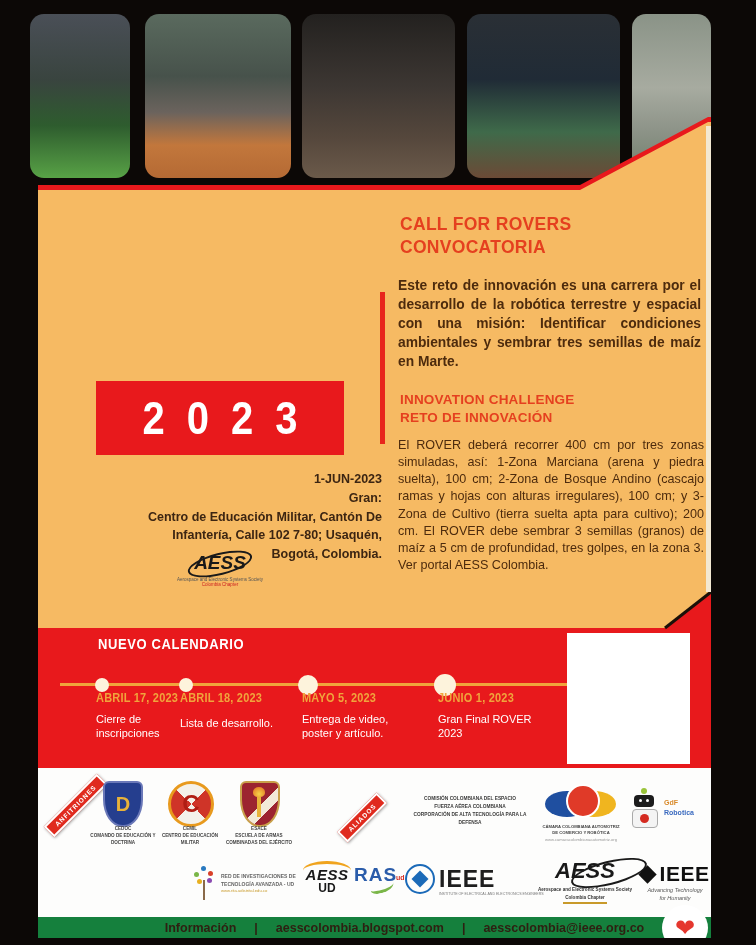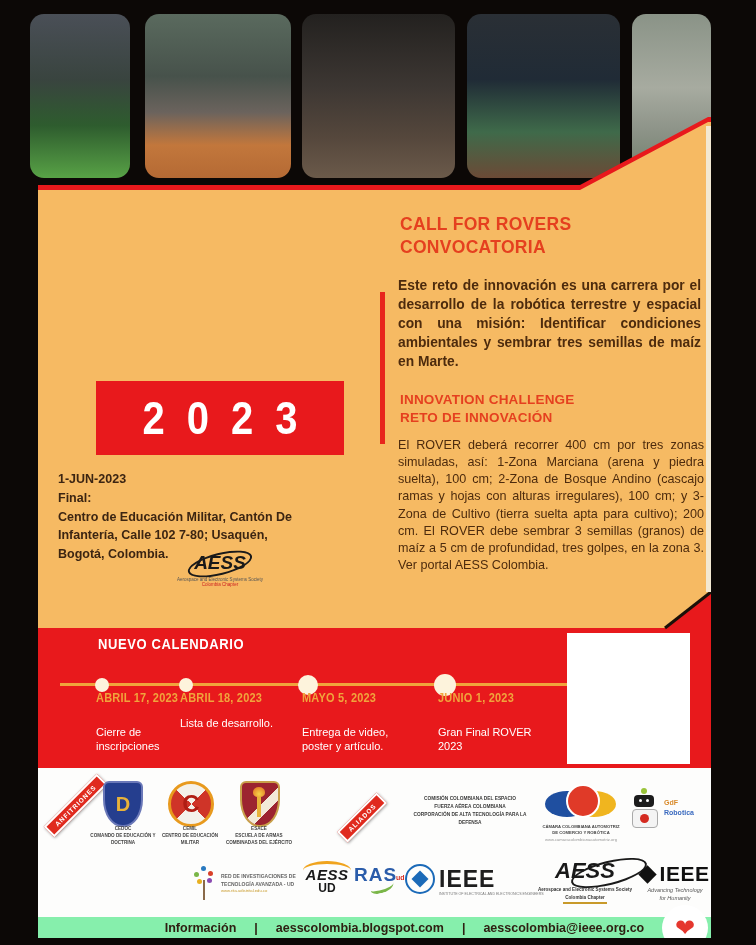--- a/index.html
+++ b/index.html
@@ -22,21 +22,21 @@
   .right-sliver{position:absolute;left:706px;top:126px;width:5px;height:466px;background:#f3e9d2;}
   
   .rover-card{position:absolute;left:96px;top:235px;width:248px;height:146px;background:#fff;
     display:flex;align-items:center;justify-content:center;}
   .rover-card span{display:inline-block;transform:scaleY(1.3);font-size:56px;font-weight:bold;
     color:#de2420;letter-spacing:0px;}
   .year-card{position:absolute;left:96px;top:381px;width:248px;height:74px;background:#e8191c;
     display:flex;align-items:center;justify-content:center;}
   .year-card span{color:#fff;font-size:40px;font-weight:bold;letter-spacing:22px;padding-left:22px;
     transform:scaleY(1.15);display:inline-block;}
-  .event-info{position:absolute;left:58px;top:470px;width:324px;text-align:left;
+  .event-info{position:absolute;left:58px;top:470px;width:324px;text-align:right;
     font-size:12.5px;font-weight:bold;color:#3c2512;line-height:1.5;}
   .aess-mini{position:absolute;left:150px;top:552px;width:140px;text-align:center;}
   .aess-word{position:relative;display:inline-block;font-style:italic;font-weight:bold;color:#191919;}
   .aess-orbit{position:absolute;border:2px solid #1a1a1a;border-radius:50%;transform:rotate(-14deg);}
   .aess-mini .aess-word{font-size:19px;}
   .aess-mini .aess-orbit{width:62px;height:18px;left:-7px;top:1px;}
   .aess-mini .cap{font-size:4.5px;color:#555;margin-top:3px;}
   .aess-mini .cap-red{font-size:4.5px;color:#c22;}
   
   .call-heading{position:absolute;left:400px;top:213px;font-size:17.5px;font-weight:bold;
@@ -49,21 +49,21 @@
   .details-par{position:absolute;left:398px;top:437px;width:306px;font-size:12.6px;font-weight:normal;
     color:#4d2b0d;text-align:justify;line-height:1.36;}
   
   .band-title{position:absolute;left:60px;top:48px;color:#fff;font-size:13px;font-weight:bold;
     letter-spacing:.6px;transform:scaleY(1.15);transform-origin:left;}
   .timeline-line{position:absolute;left:22px;top:95px;width:507px;height:3px;background:#f0a43c;}
   .dot{position:absolute;border-radius:50%;background:#fdf3dc;}
   .milestone{position:absolute;top:104px;width:108px;}
   .milestone .m-date{display:block;color:#f0a43c;font-size:11px;font-weight:bold;
     letter-spacing:.2px;transform:scaleY(1.1);transform-origin:left;}
-  .milestone .m-desc{display:block;margin-top:21px;color:#fff;font-size:11px;line-height:1.3;}
+  .milestone .m-desc{display:block;margin-top:8px;color:#fff;font-size:11px;line-height:1.3;}
   .band-whitebox{position:absolute;left:529px;top:45px;width:123px;height:131px;background:#fff;}
   
   .sponsors{position:absolute;left:38px;top:768px;width:673px;height:149px;background:#fdfdfc;}
   .ribbon{position:absolute;background:#e02a1e;border:2px solid #fff;box-shadow:0 1px 3px rgba(0,0,0,.4);
     color:#fff;font-size:6.5px;font-weight:bold;letter-spacing:1px;padding:2px 8px;
     transform:rotate(-45deg);white-space:nowrap;}
   .logo-cap{position:absolute;text-align:center;font-size:4.6px;font-weight:bold;color:#444;line-height:1.5;}
   .shield-cedoc{position:absolute;left:65px;top:13px;width:36px;height:42px;background:#253e8e;
     border:2px solid #6a78b8;border-radius:6px 6px 48% 48%/6px 6px 60% 60%;
     display:flex;align-items:center;justify-content:center;font-size:20px;font-weight:bold;color:#e8b23a;}
@@ -118,21 +118,21 @@
   .aess-main .aess-word{font-size:22px;}
   .aess-main .aess-orbit{width:74px;height:20px;left:15px;top:3px;}
   .aess-main .cap{font-size:4.6px;color:#333;font-weight:bold;margin-top:3px;}
   .aess-main .goldline{width:44px;height:2px;background:#c89a2a;margin:2px auto 0;}
   .ieee-right{position:absolute;left:582px;top:94px;width:110px;text-align:center;}
   .ieee-right .row{display:flex;align-items:center;justify-content:center;gap:2px;}
   .ieee-right .dia{width:13px;height:13px;background:#111;transform:rotate(45deg);margin-right:4px;}
   .ieee-right .word{font-size:21px;font-weight:bold;color:#111;letter-spacing:.5px;}
   .ieee-right .cap{font-size:5.5px;font-style:italic;color:#555;line-height:1.4;margin-top:1px;}
   
-  .footer{position:absolute;left:38px;top:917px;width:673px;height:21px;background:#86efac;
+  .footer{position:absolute;left:38px;top:917px;width:673px;height:21px;background:#15803d;
     display:flex;align-items:center;justify-content:center;gap:18px;padding-left:60px;box-sizing:border-box;
     font-size:12.5px;font-weight:bold;color:#2e2012;}
   .heart-badge{position:absolute;left:662px;top:905px;width:46px;height:46px;border-radius:50%;background:#fff;
     display:flex;align-items:center;justify-content:center;}
   .heart-badge span{font-size:24px;color:#e5372e;line-height:1;}
   .bottom-black{position:absolute;left:0;top:938px;width:756px;height:7px;background:#0c0806;}
 </style>
 </head>
 <body>
 
@@ -150,21 +150,21 @@
   <svg class="corner-line" viewBox="0 0 56 48" width="56" height="48">
       <line x1="5" y1="42" x2="51" y2="6" stroke="#1a1008" stroke-width="3"></line>
     </svg>
   <div class="right-sliver"></div>
 
   <div class="year-card">
     <span>2023</span>
   </div>
   <div class="event-info">
     <div>1-JUN-2023</div>
-    <div>Final:</div>
+    <div>Gran:</div>
     <div>Centro de Educación Militar, Cantón De</div>
     <div>Infantería, Calle 102 7-80;  Usaquén,</div>
     <div>Bogotá, Colombia.</div>
   </div>
   <div class="aess-mini">
     <span class="aess-word">
       <i class="aess-orbit"></i>
       <span>AESS</span>
     </span>
     <div class="cap">Aerospace and Electronic Systems Society</div>

